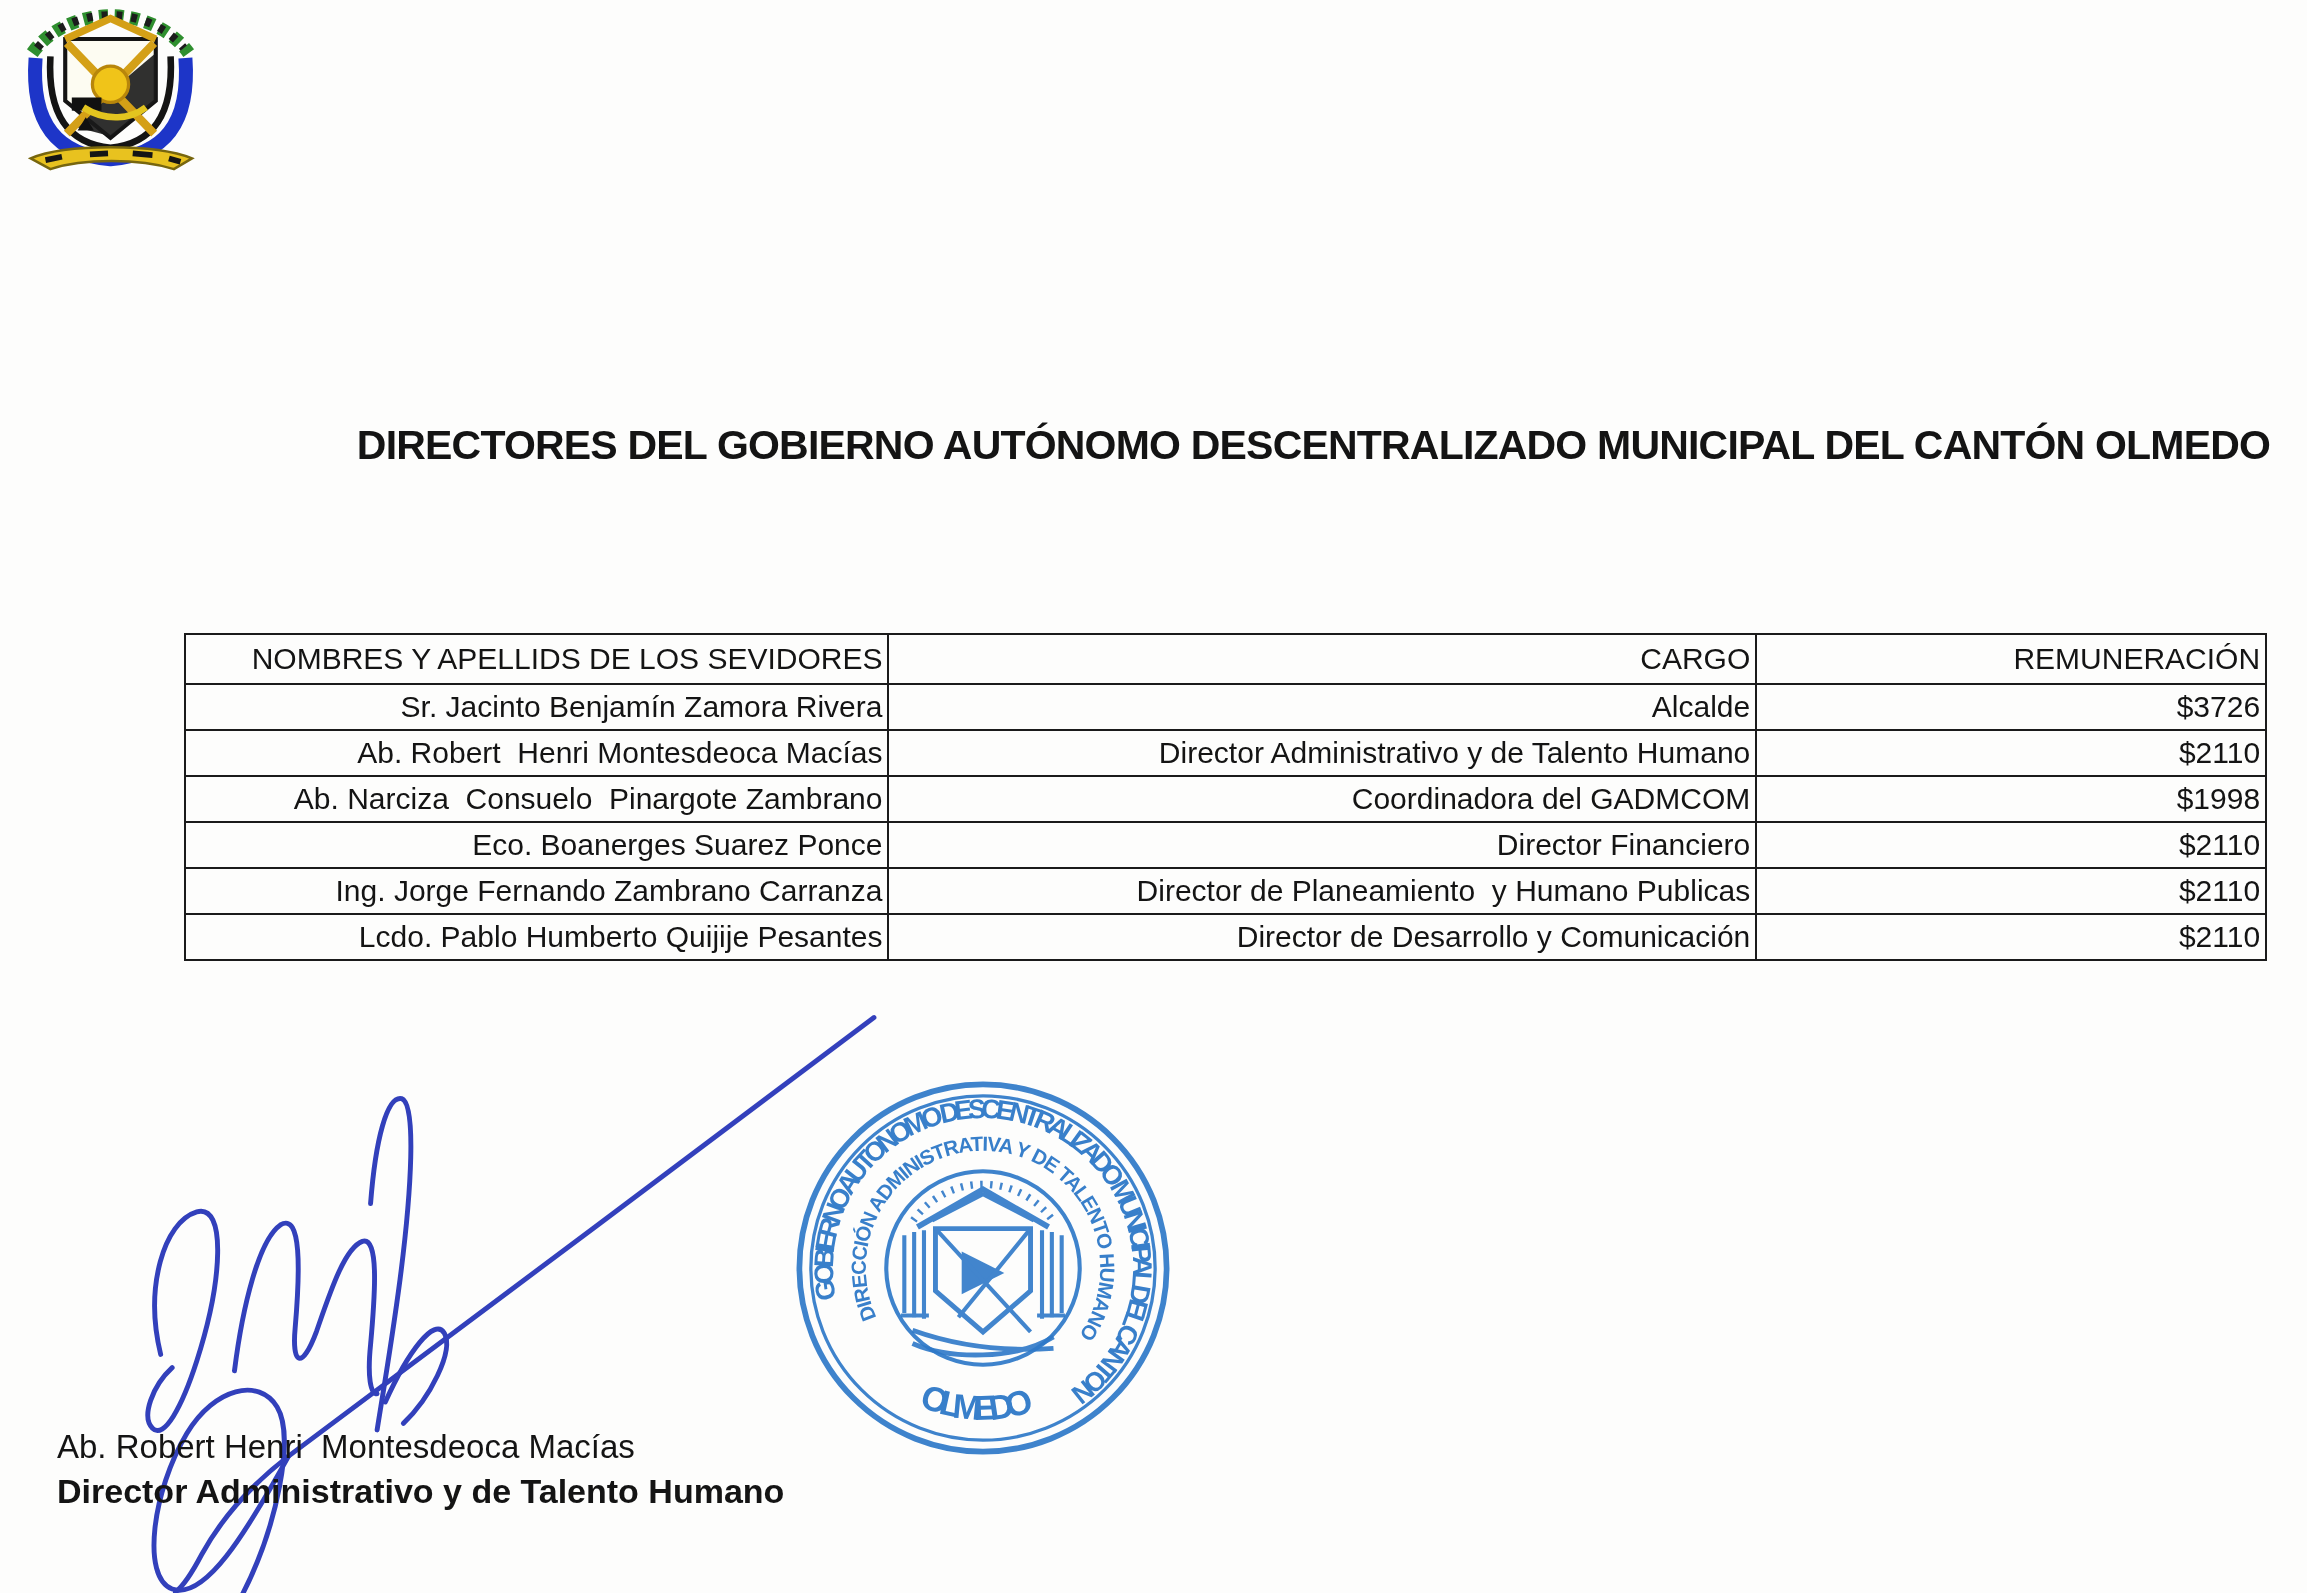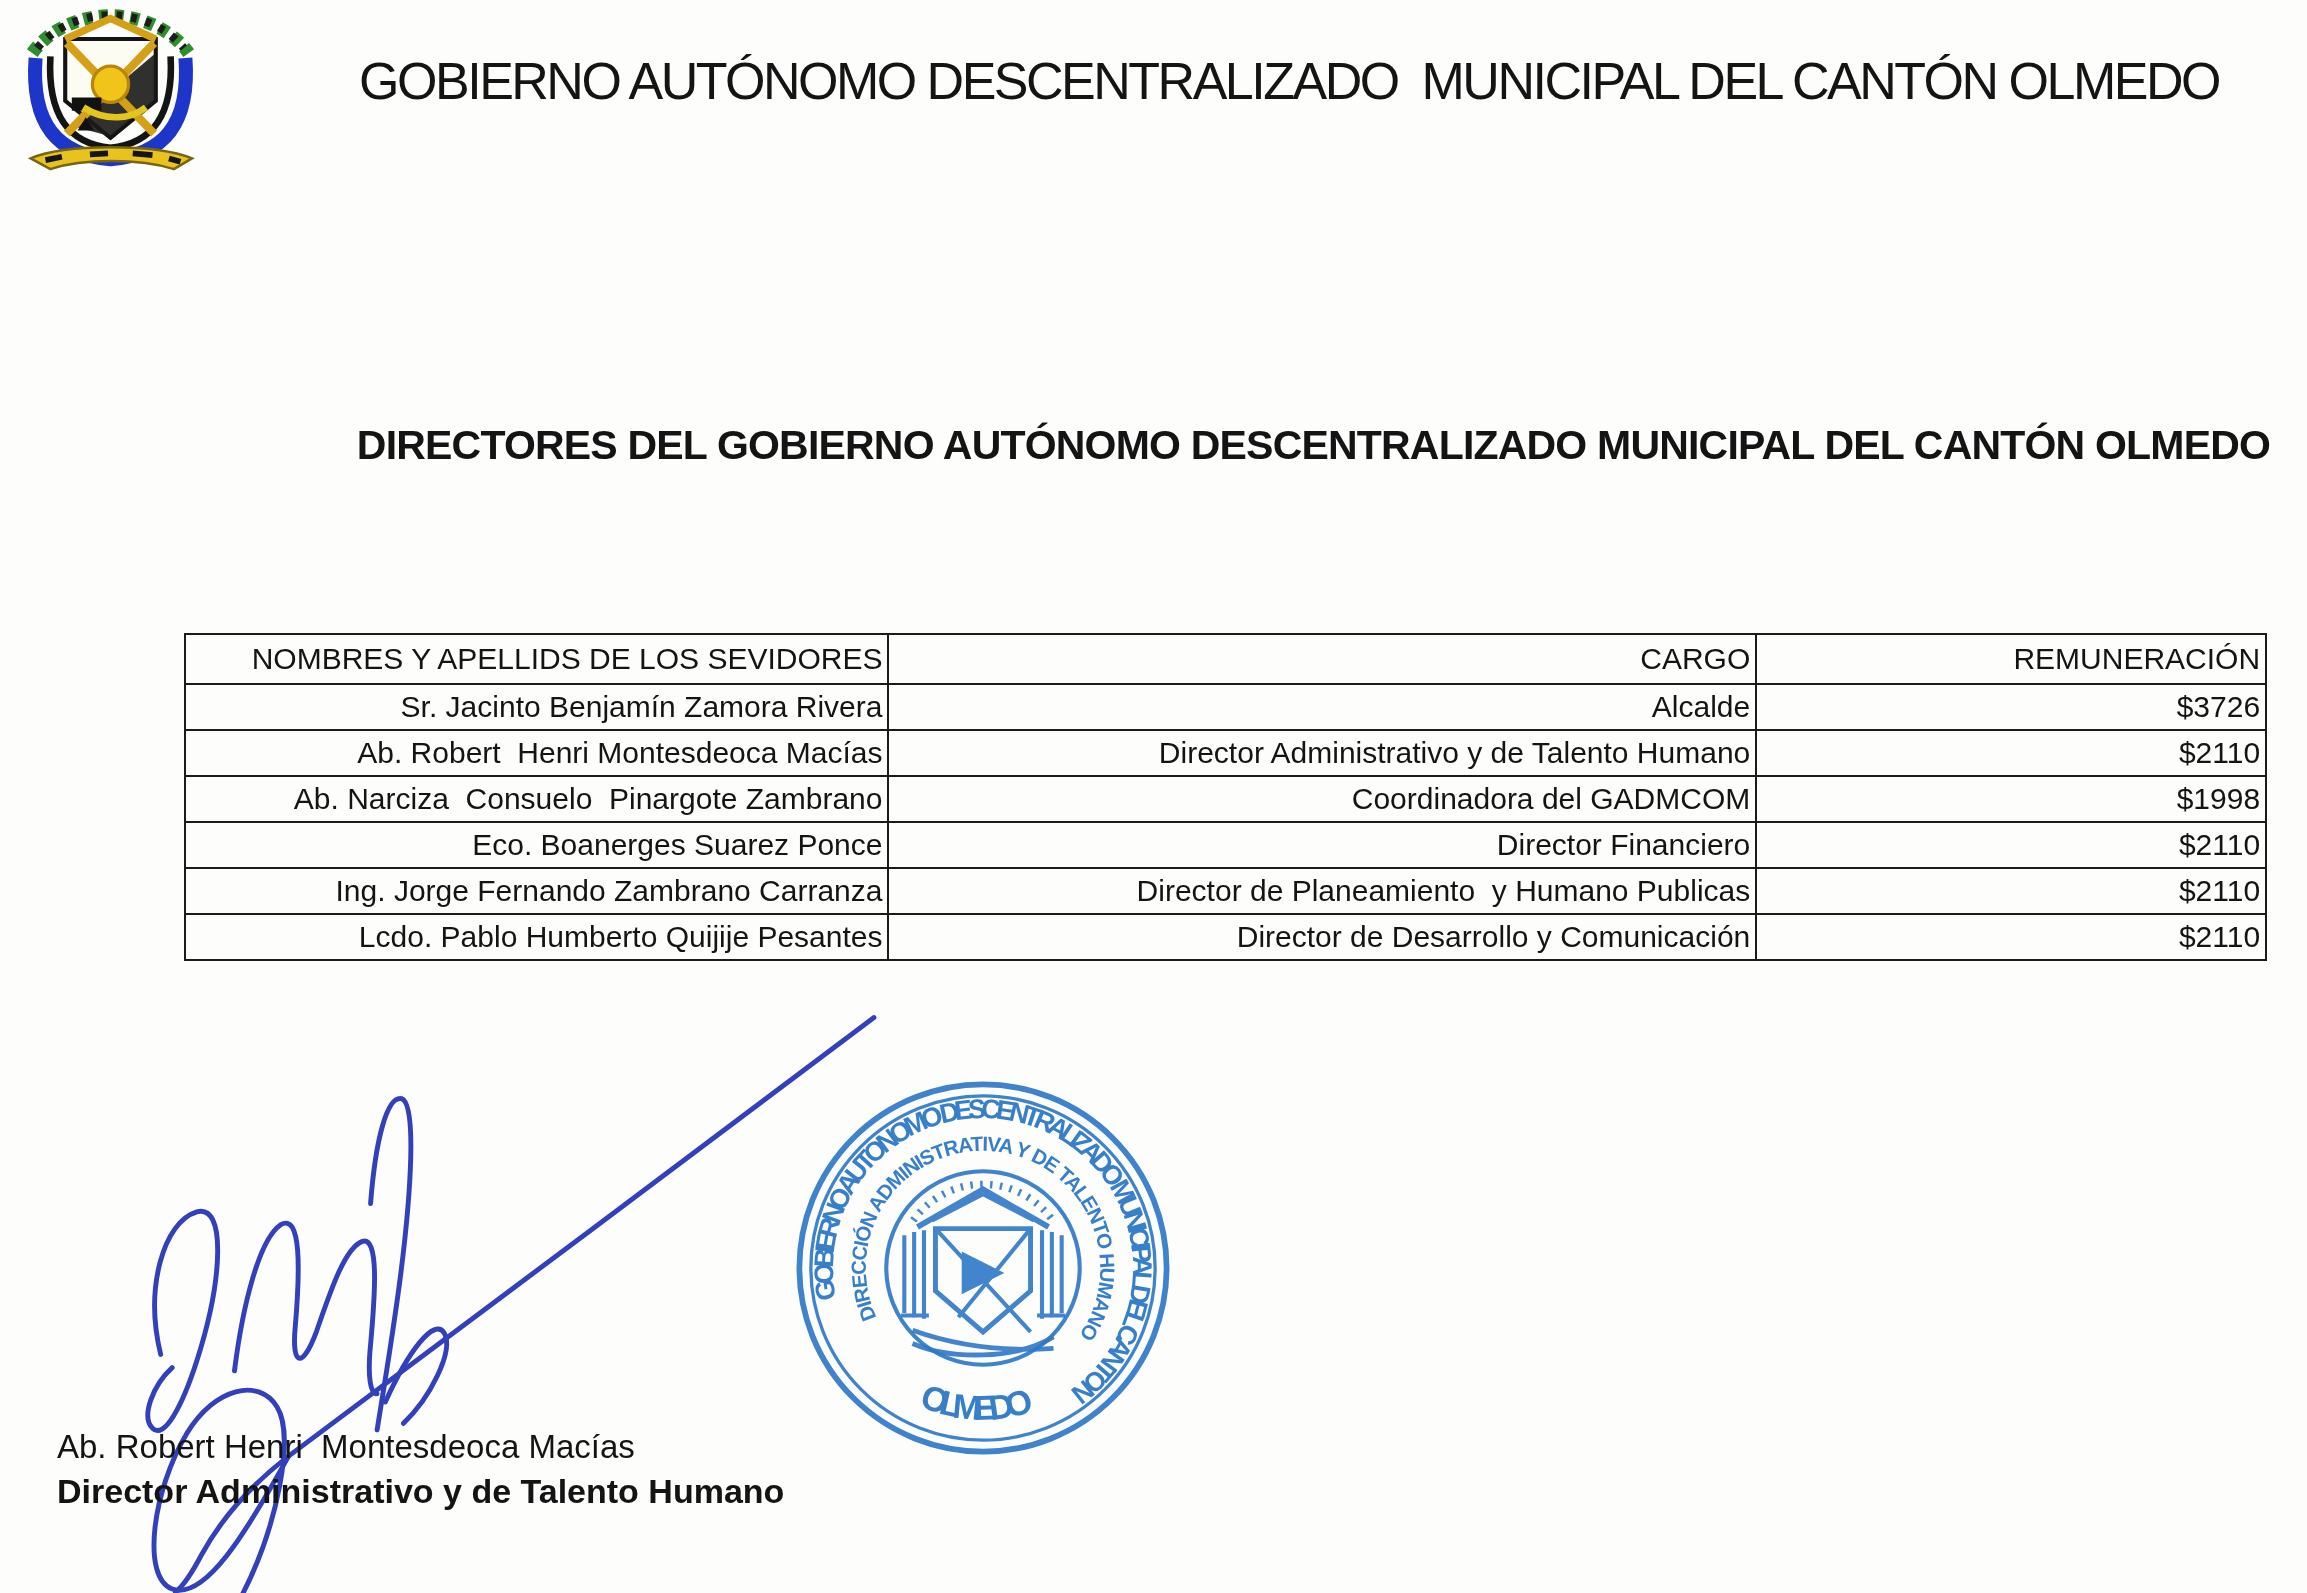--- a/index.html
+++ b/index.html
@@ -75,21 +75,20 @@
     <path d="M 72 50 L 178 160 M 178 50 L 72 160" stroke="#d4a017" stroke-width="10" fill="none"></path>
     <circle cx="125" cy="100" r="22" fill="#f0c419" stroke="#b8860b" stroke-width="4"></circle>
     <rect x="78" y="116" width="36" height="16" fill="#111"></rect>
     <path d="M 95 140 L 105 156 L 85 156 Z" fill="#111"></path>
     <path d="M 92 128 C 120 146 150 142 168 128" stroke="#e3c51f" stroke-width="8" fill="none"></path>
     <path d="M 28 190 C 70 172 180 172 224 190 L 202 203 C 160 190 92 190 52 203 Z" fill="#e8c21f" stroke="#77660e" stroke-width="3"></path>
     <path d="M 46 192 L 66 188 M 100 185 L 122 184 M 152 184 L 176 186 M 196 190 L 210 194" stroke="#151515" stroke-width="7" fill="none"></path>
   </svg>
 
   <div class="titles">
-    <div class="title-line1">GOBIERNO AUTÓNOMO DESCENTRALIZADO  MUNICIPAL DEL CANTÓN OLMEDO</div>
   </div>
 
   <div class="section-heading">DIRECTORES DEL GOBIERNO AUTÓNOMO DESCENTRALIZADO MUNICIPAL DEL CANTÓN OLMEDO</div>
 
   <table class="dir-table">
     <colgroup>
       <col class="col-name">
         <col class="col-cargo">
         <col class="col-rem">
     </colgroup>

